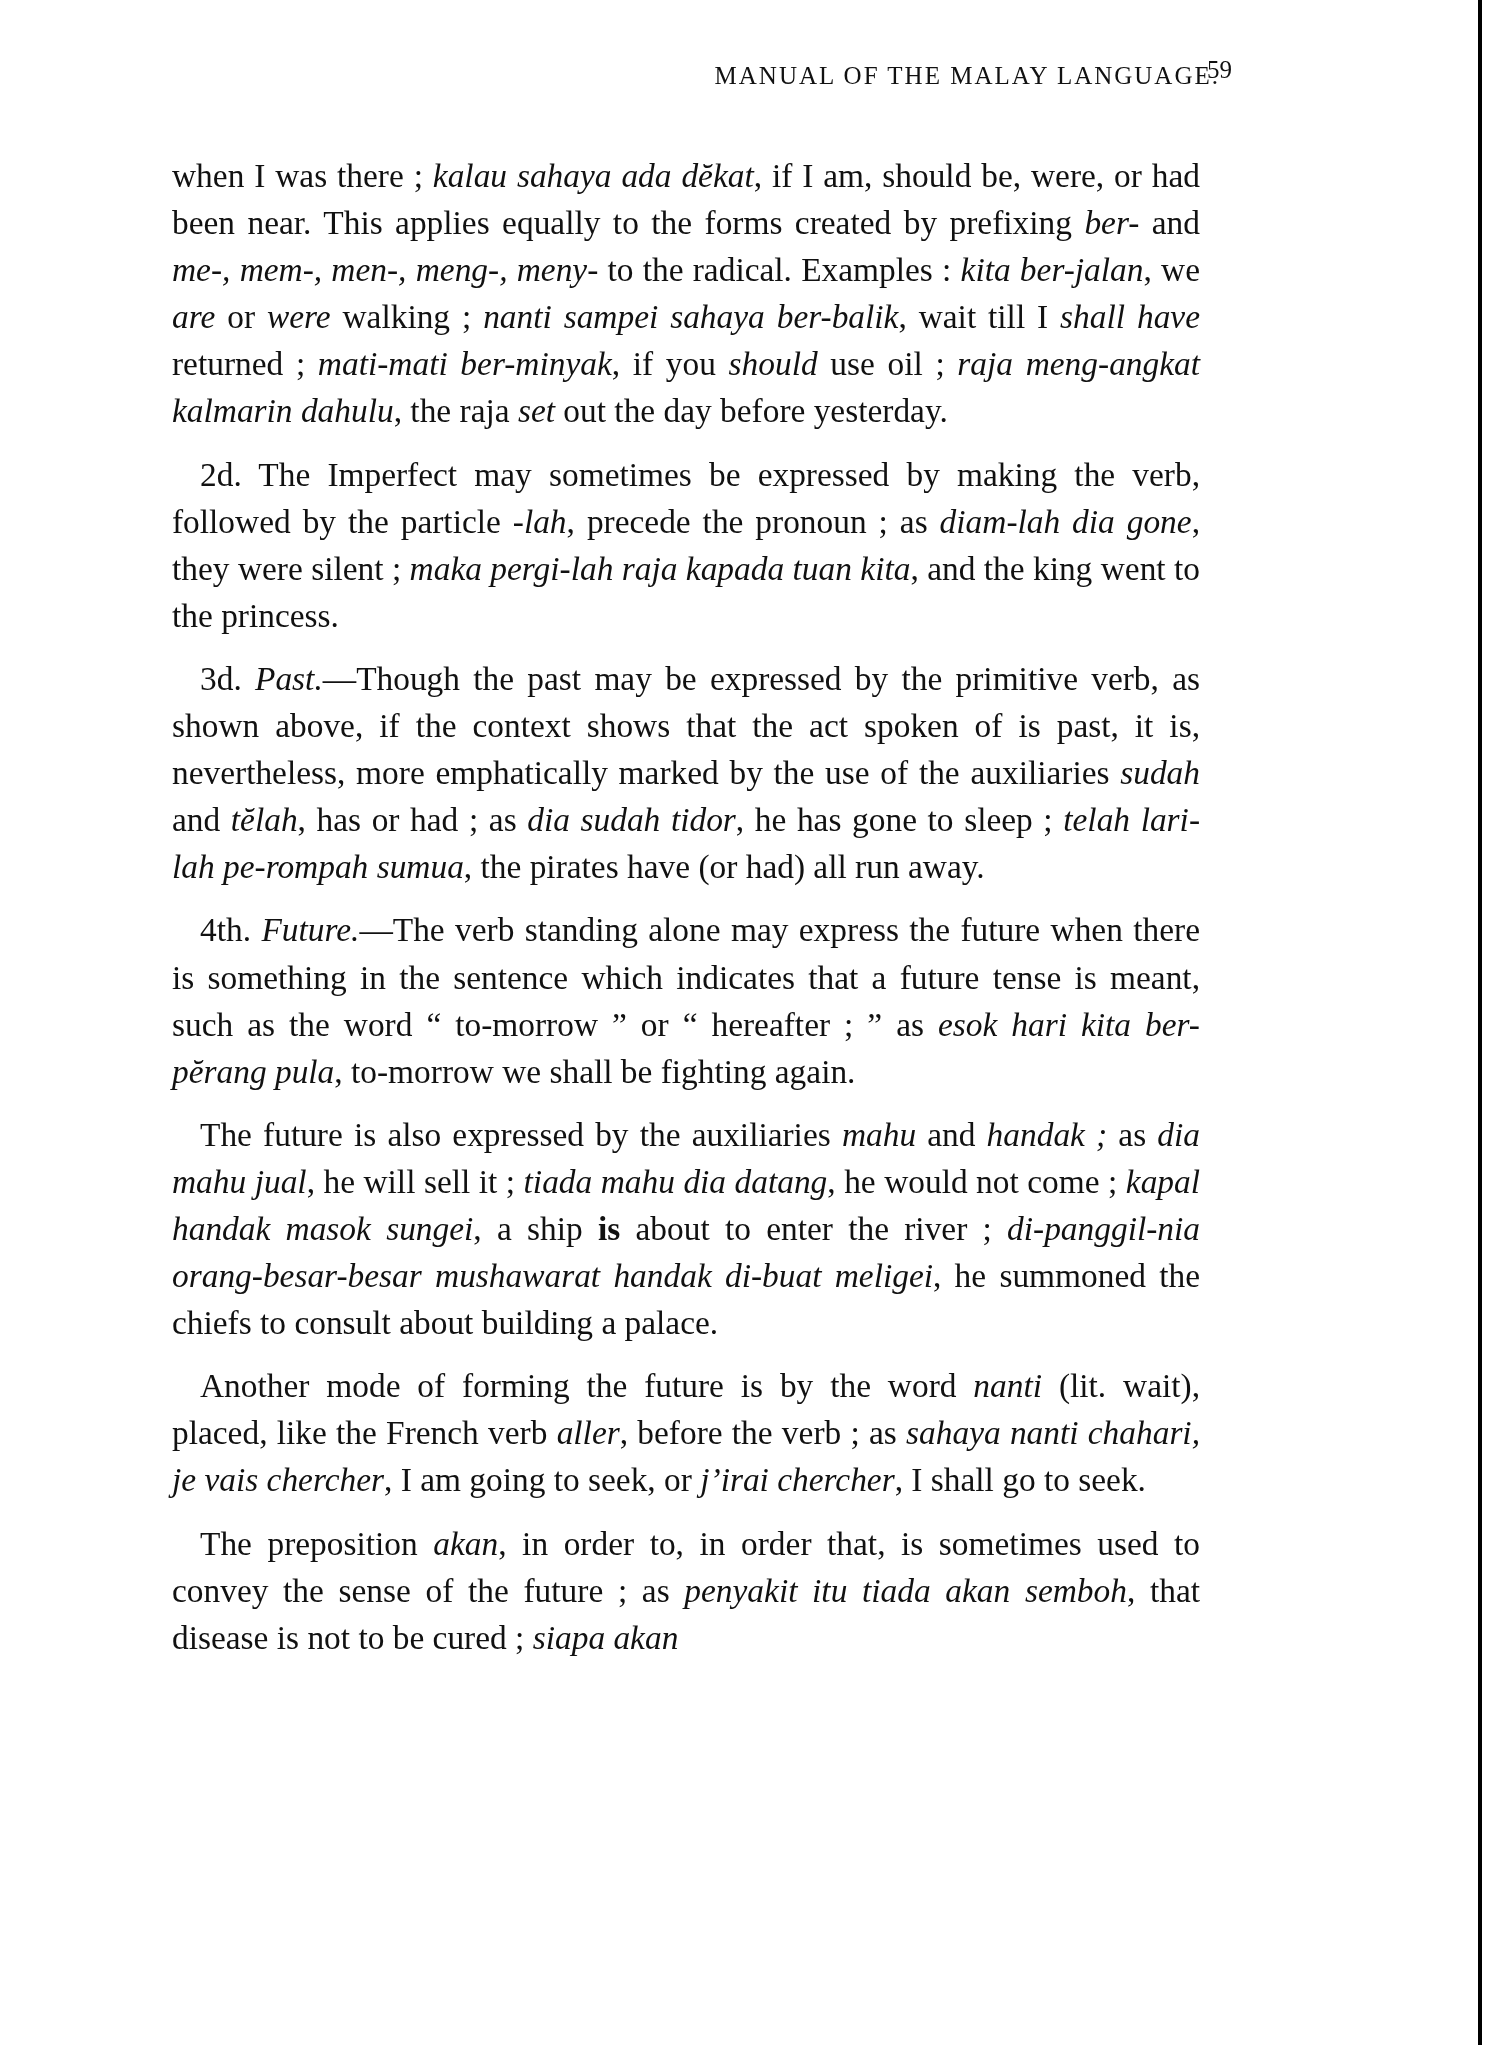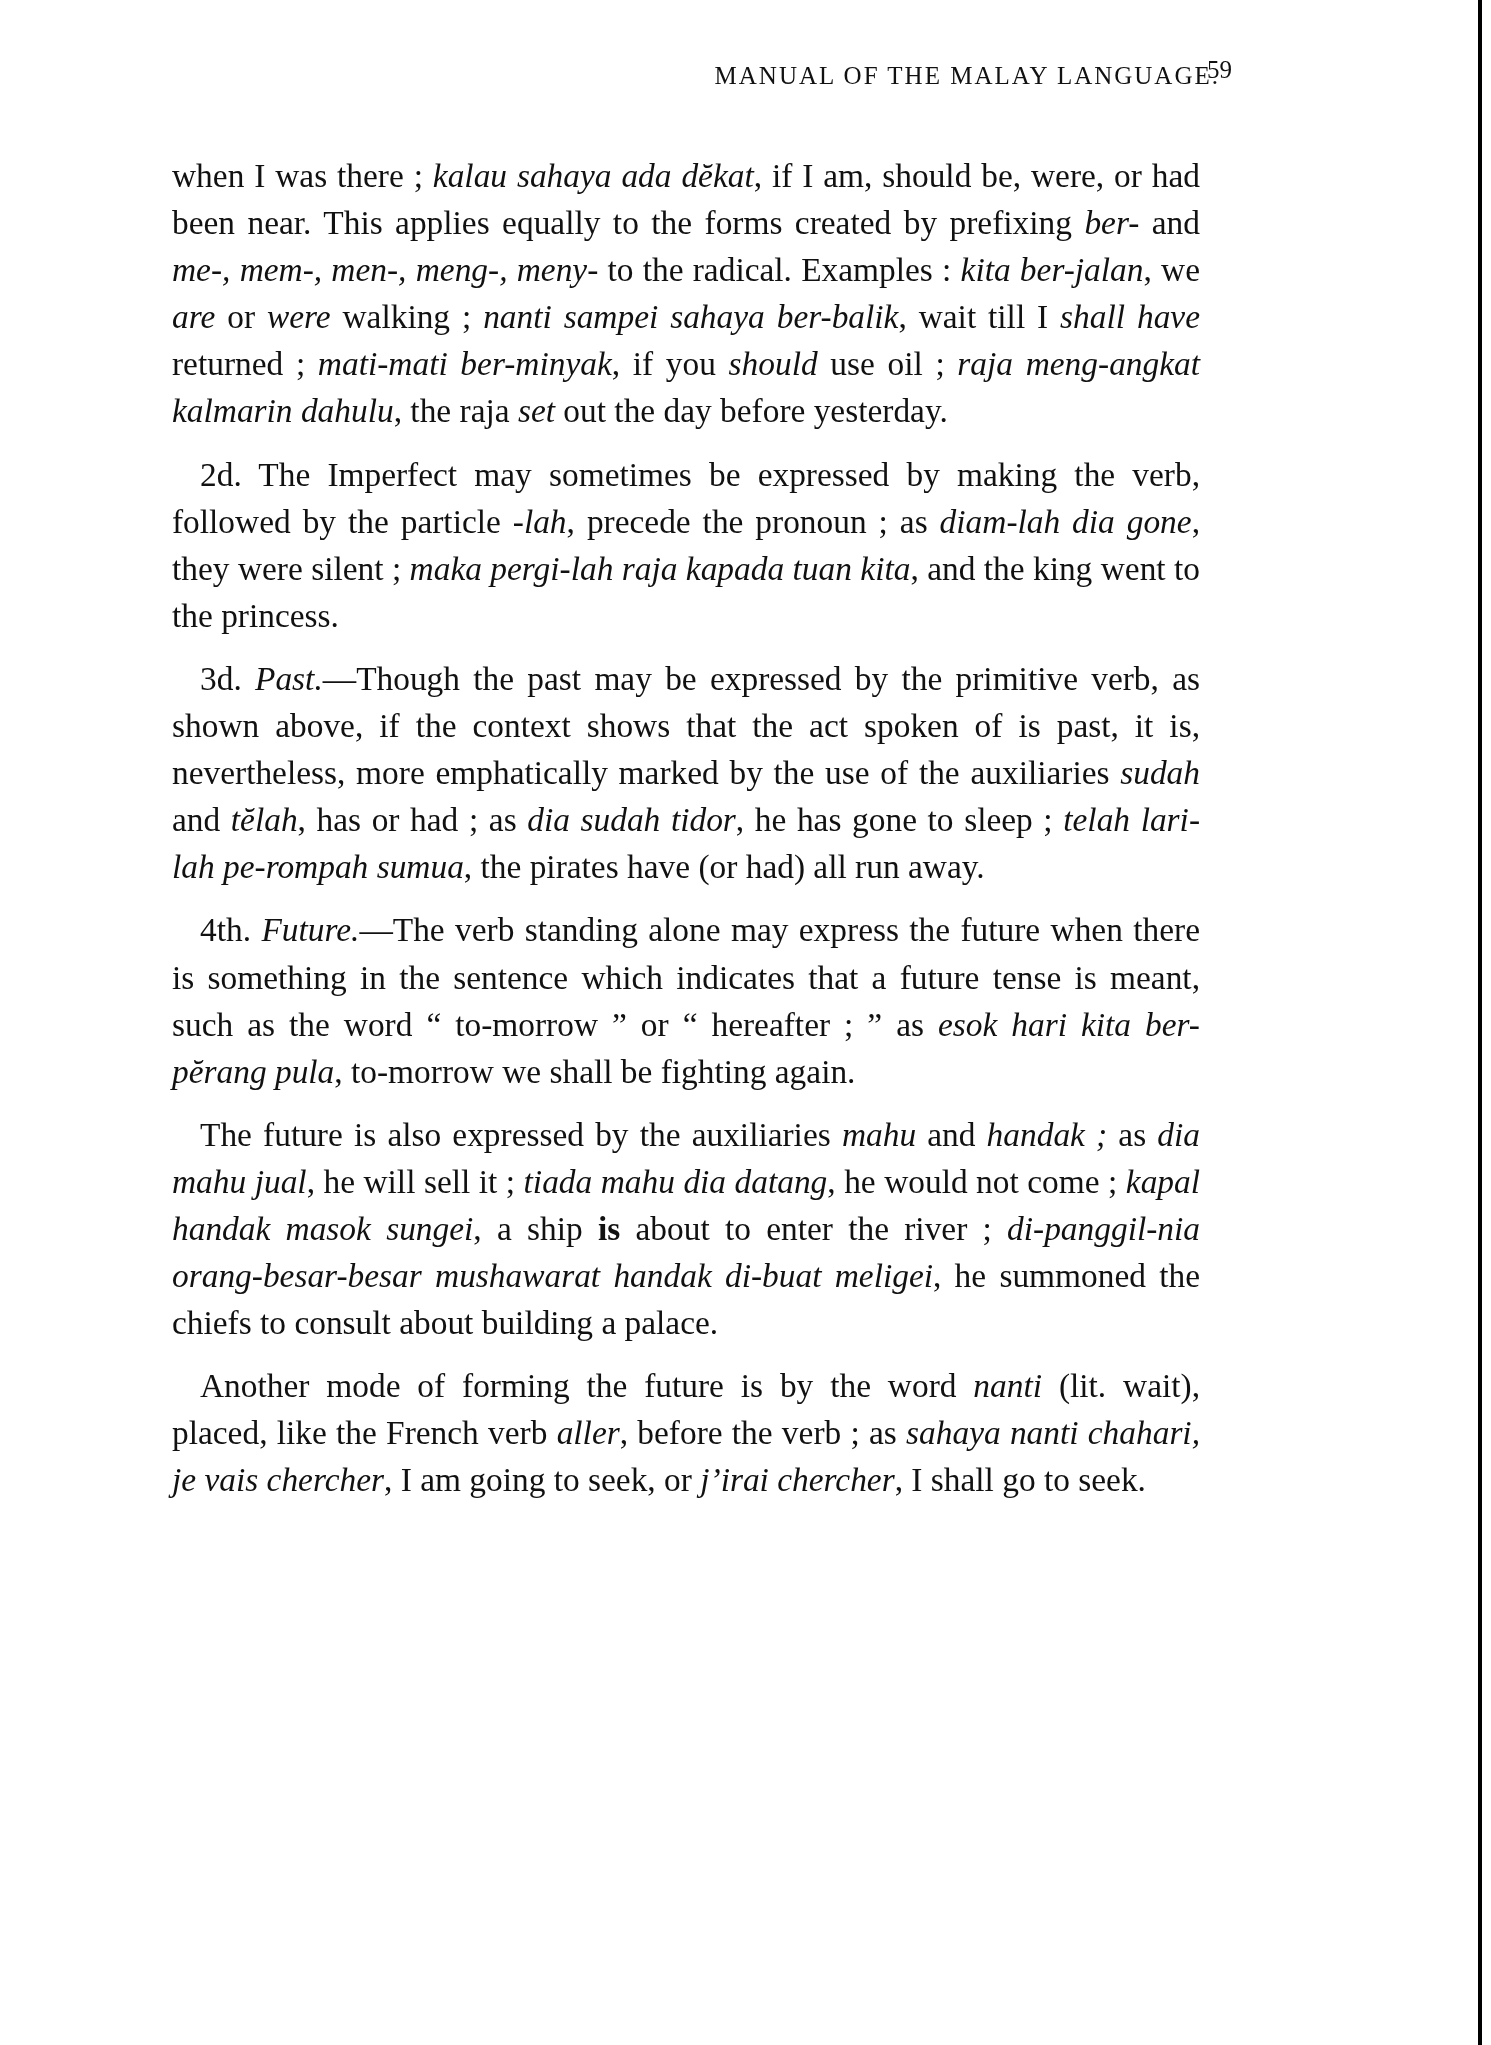--- a/index.html
+++ b/index.html
@@ -35,13 +35,14 @@
 <div class="running-head">MANUAL OF THE MALAY LANGUAGE.</div>
 <div class="page-number">59</div>
 
 <div class="body-text" id="body-text">
     <p><span>when I was there ; </span><i>kalau sahaya ada dĕkat</i><span>, if I am, should be, were, or had been near.  This applies equally to the forms created by prefixing </span><i>ber-</i><span> and </span><i>me-, mem-, men-, meng-, meny-</i><span> to the radical.  Examples : </span><i>kita ber-jalan</i><span>, we </span><i>are</i><span> or </span><i>were</i><span> walking ; </span><i>nanti sampei sahaya ber-balik</i><span>, wait till I </span><i>shall have</i><span> returned ; </span><i>mati-mati ber-minyak</i><span>, if you </span><i>should</i><span> use oil ; </span><i>raja meng-angkat kalmarin dahulu</i><span>, the raja </span><i>set</i><span> out the day before yesterday.</span></p>
     <p class="indent"><span>2d. The Imperfect may sometimes be expressed by making the verb, followed by the particle </span><i>-lah</i><span>, precede the pronoun ; as </span><i>diam-lah dia gone</i><span>, they were silent ; </span><i>maka pergi-lah raja kapada tuan kita</i><span>, and the king went to the princess.</span></p>
     <p class="indent"><span>3d. </span><i>Past.</i><span>—Though the past may be expressed by the primitive verb, as shown above, if the context shows that the act spoken of is past, it is, nevertheless, more emphatically marked by the use of the auxiliaries </span><i>sudah</i><span> and </span><i>tĕlah</i><span>, has or had ; as </span><i>dia sudah tidor</i><span>, he has gone to sleep ; </span><i>telah lari-lah pe-rompah sumua</i><span>, the pirates have (or had) all run away.</span></p>
     <p class="indent"><span>4th. </span><i>Future.</i><span>—The verb standing alone may express the future when there is something in the sentence which indicates that a future tense is meant, such as the word “ to-morrow ” or “ hereafter ; ” as </span><i>esok hari kita ber-pĕrang pula</i><span>, to-morrow we shall be fighting again.</span></p>
     <p class="indent"><span>The future is also expressed by the auxiliaries </span><i>mahu</i><span> and </span><i>handak ;</i><span> as </span><i>dia mahu jual</i><span>, he will sell it ; </span><i>tiada mahu dia datang</i><span>, he would not come ; </span><i>kapal handak masok sungei</i><span>, a ship </span><b>is</b><span> about to enter the river ; </span><i>di-panggil-nia orang-besar-besar mushawarat handak di-buat meligei</i><span>, he summoned the chiefs to consult about building a palace.</span></p>
     <p class="indent"><span>Another mode of forming the future is by the word </span><i>nanti</i><span> (lit. wait), placed, like the French verb </span><i>aller</i><span>, before the verb ; as </span><i>sahaya nanti chahari, je vais chercher</i><span>, I am going to seek, or </span><i>j’irai chercher</i><span>, I shall go to seek.</span></p>
+    <p class="indent"><span>The preposition </span><i>akan</i><span>, in order to, in order that, is sometimes used to convey the sense of the future ; as </span><i>penyakit itu tiada akan semboh</i><span>, that disease is not to be cured ; </span><i>siapa akan</i></p>
   </div>
 
 </body></html>

